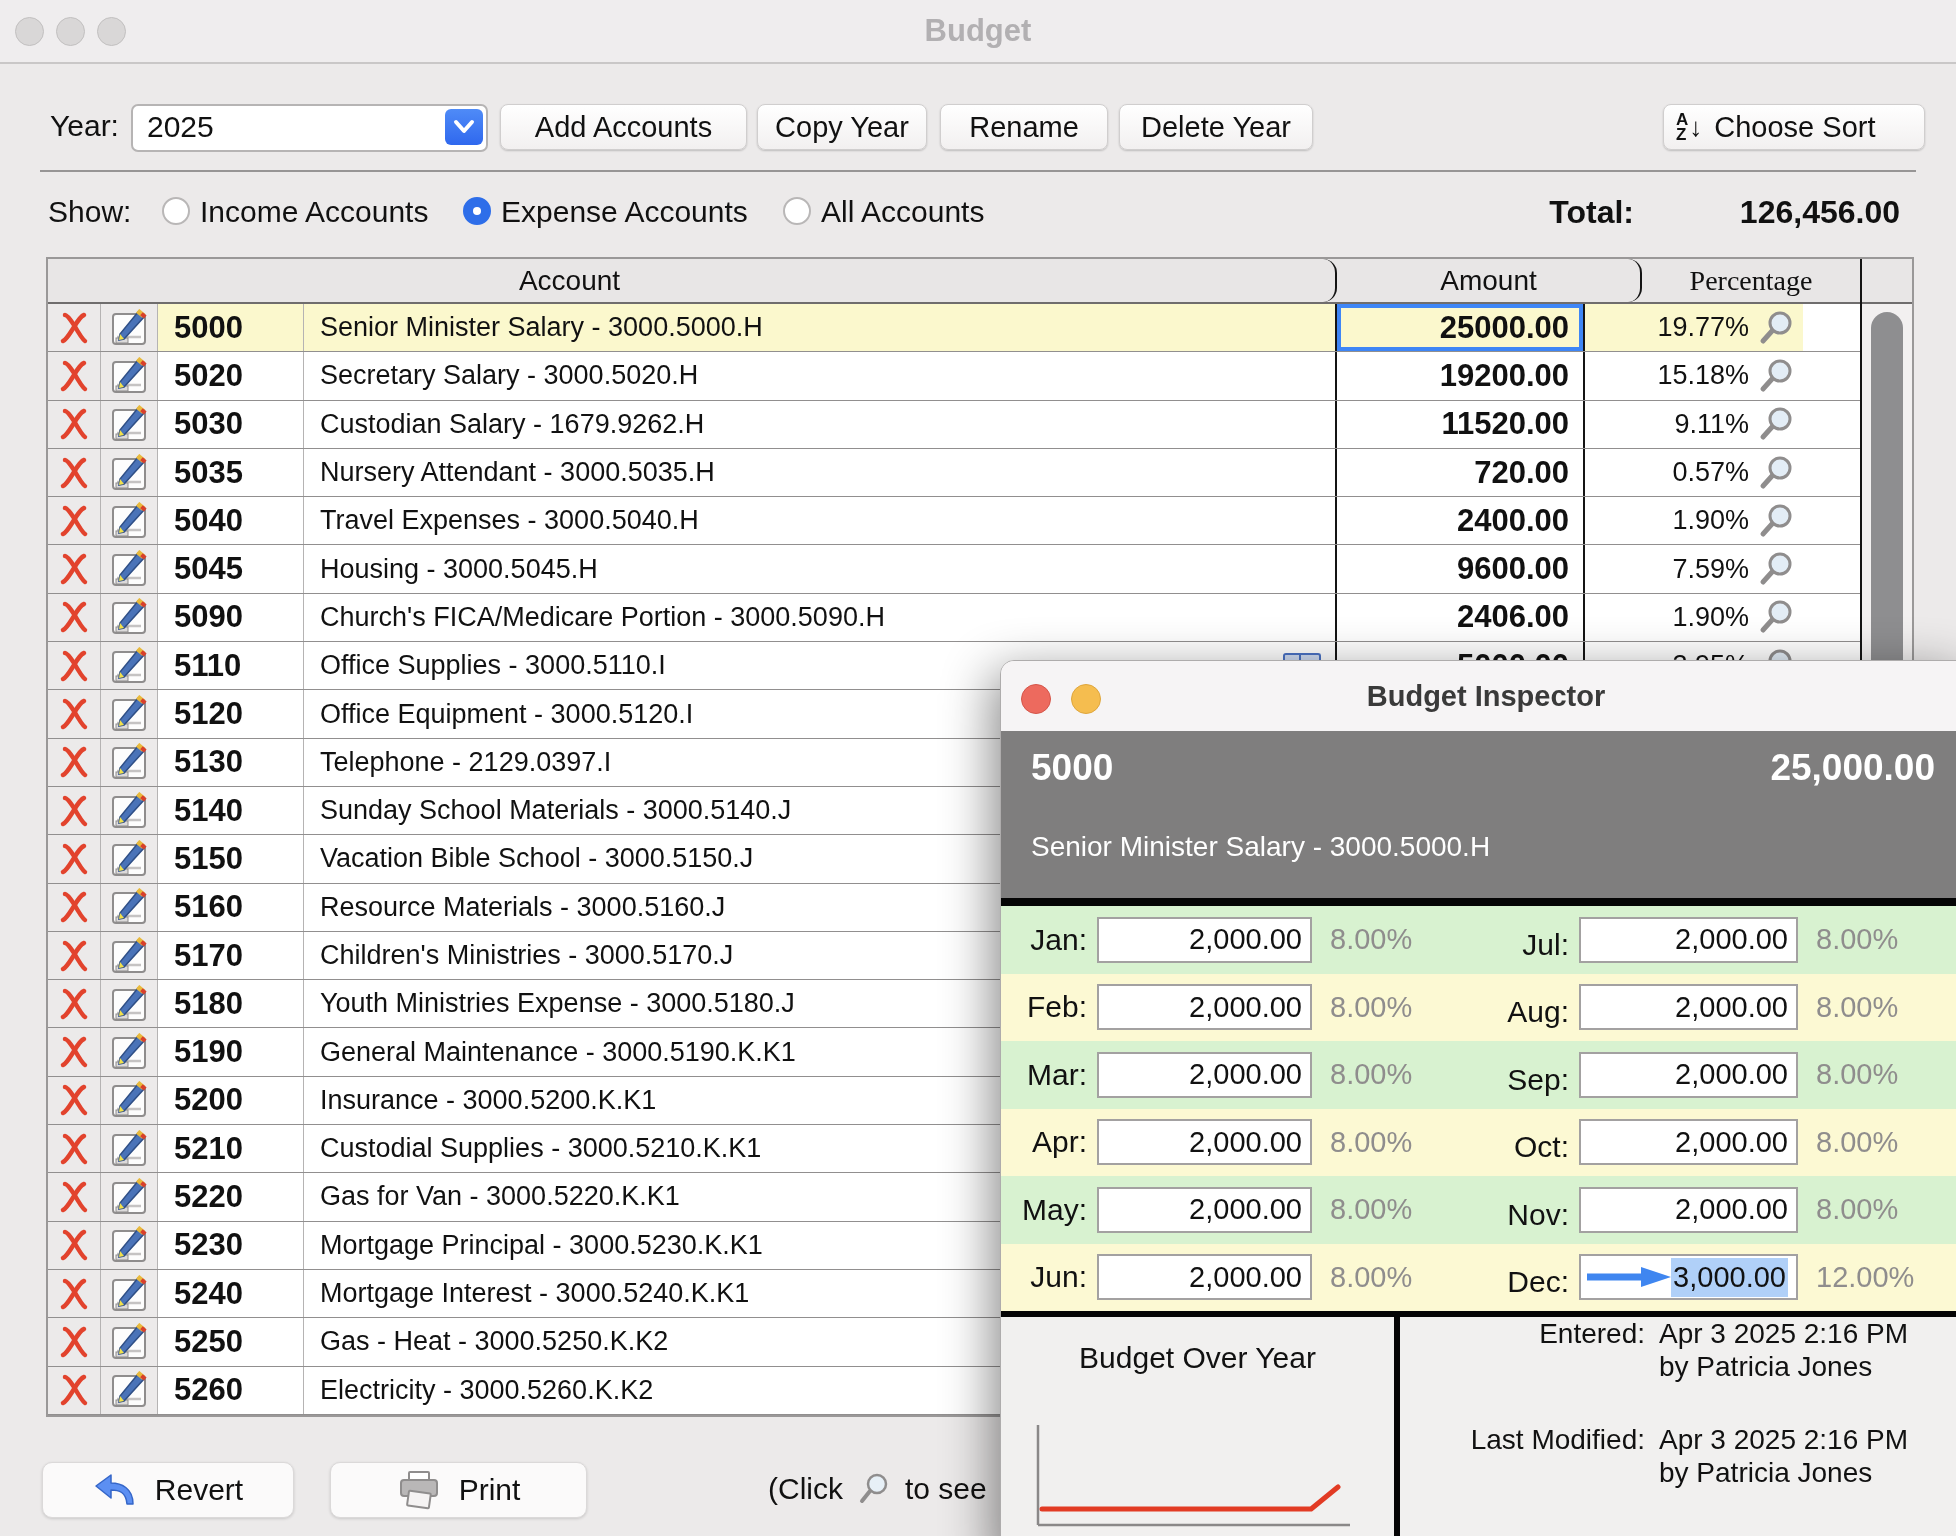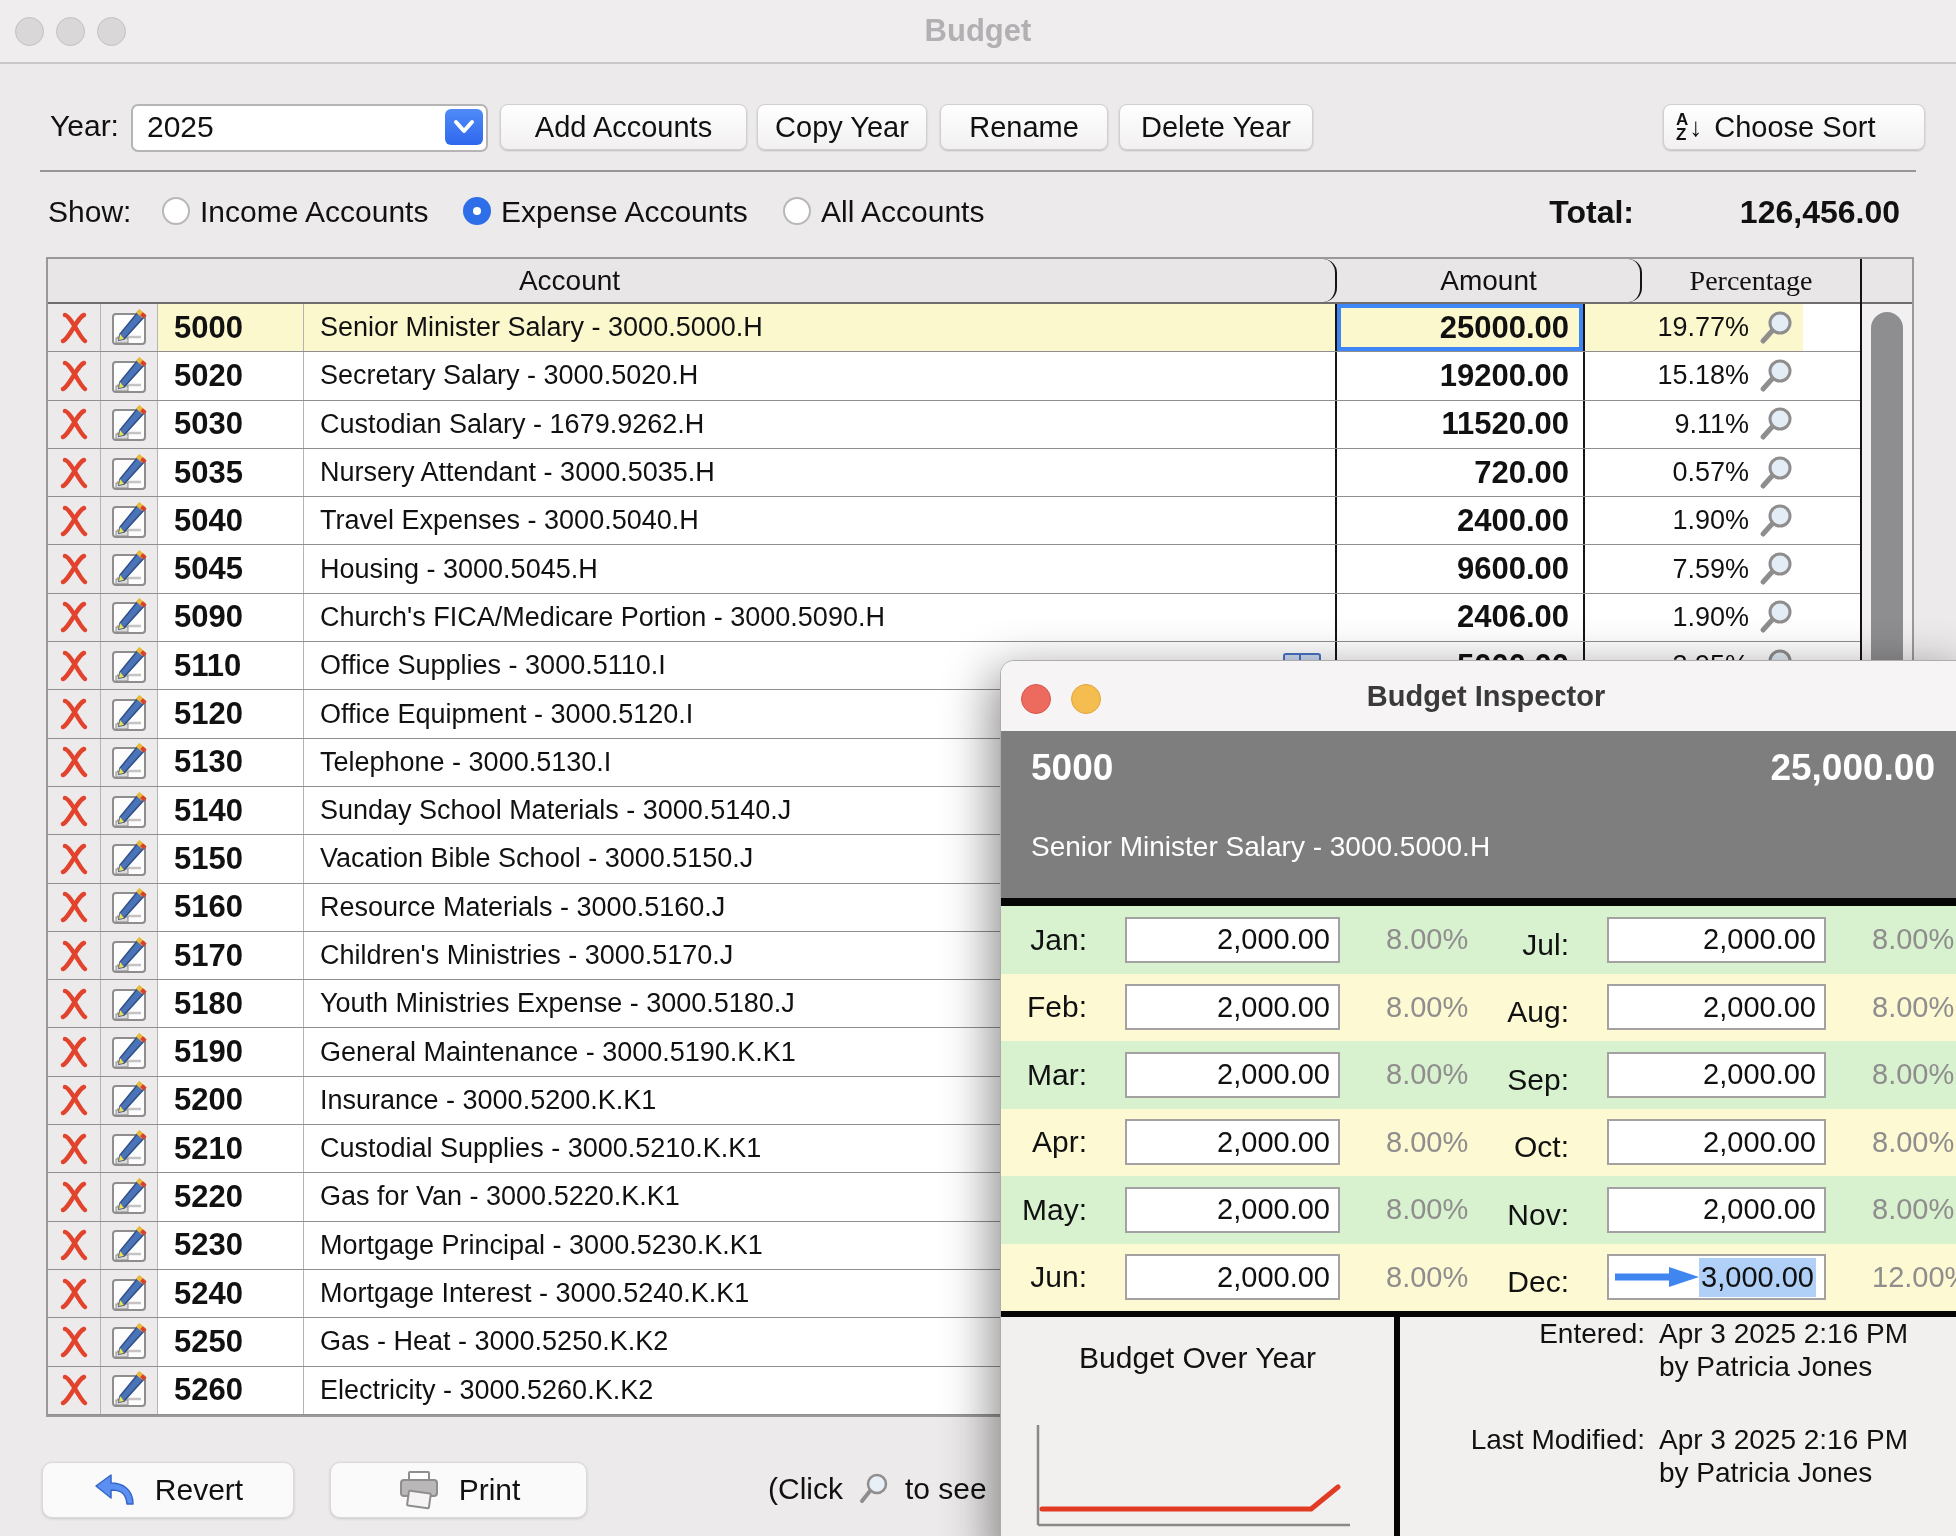--- a/index.html
+++ b/index.html
@@ -102,21 +102,21 @@
   .i-title{width:100%;text-align:center;line-height:70px;font-weight:bold;font-size:29px;color:#3a3a3a;}
   .i-header{position:absolute;left:0;top:70px;width:100%;height:167px;background:#7f7e7e;color:#fff;}
   .i-num{position:absolute;left:30px;top:16px;font-size:37px;font-weight:bold;}
   .i-total{position:absolute;right:36px;top:16px;font-size:37px;font-weight:bold;}
   .i-desc{position:absolute;left:30px;top:100px;font-size:28px;}
   .i-bar1{position:absolute;left:0;top:237px;width:100%;height:8px;background:#050505;}
   #month-grid{position:absolute;left:0;top:245px;width:100%;}
   .m-row{height:67.5px;display:flex;align-items:center;}
   .m-row.mg{background:#d8f2d0;}
   .m-row.my{background:#fcf9d3;}
-  .m-cell{display:flex;align-items:center;width:490px;gap:28px;}
+  .m-cell{display:flex;align-items:center;width:490px;}
   .m-cell.mc2{width:480px;}
   .m-lbl{width:86px;text-align:right;font-size:30px;}
   .m-cell.mc2 .m-lbl{width:78px;margin-top:10px;}
   .m-input{position:relative;margin-left:10px;width:215px;height:46px;background:#fff;
     border:2px solid #a3a1a1;box-sizing:border-box;display:flex;align-items:center;
     justify-content:flex-end;padding-right:8px;font-size:29px;padding-left:32px;}
   .m-cell.mc2 .m-input{width:219px;}
   .m-val.sel{background:#b0d0f8;padding:3px 2px;}
   .m-pct{margin-left:18px;font-size:29px;color:#8f8d8d;}
   .m-arrow{position:absolute;left:4px;top:50%;transform:translateY(-50%);width:88px;height:22px;}
@@ -480,21 +480,21 @@
         <rect x="3" y="5" width="32" height="30" rx="3" fill="#fdfdfd" stroke="#8f8d8d" stroke-width="2"></rect>
         <line x1="7" y1="28" x2="31" y2="28" stroke="#c5c3c3" stroke-width="2.5"></line>
         <rect x="6" y="29" width="12" height="5" fill="#dcdada" stroke="#8f8d8d" stroke-width="1"></rect>
         <polygon points="28,3 34,8 14,30 9,31 10,25" fill="#4a73b8" stroke="#2f4f86" stroke-width="1.5"></polygon>
         <polygon points="10,25 14,30 9,31" fill="#f2e14c"></polygon>
         <rect x="27" y="2" width="8" height="5" fill="#e8b93c" transform="rotate(40 31 4)"></rect>
         <rect x="31" y="4" width="5" height="4" fill="#d8402c" transform="rotate(40 33 6)"></rect>
       </svg>
     </div>
     <div class="c c-num">5130</div>
-    <div class="c c-name">Telephone - 3000.5130.I</div>
+    <div class="c c-name">Telephone - 2129.0397.I</div>
     <div class="c c-amt"></div>
     <div class="c c-pct">
       <span class="pct-txt"></span>
       <span class="mag">
         <svg width="36" height="36" viewBox="0 0 36 36">
           <circle cx="21" cy="13" r="10" fill="#e3edf6" stroke="#8f8d8d" stroke-width="3"></circle>
           <line x1="13" y1="21" x2="4" y2="31" stroke="#8f8d8d" stroke-width="5" stroke-linecap="round"></line>
         </svg>
       </span>
     </div>

